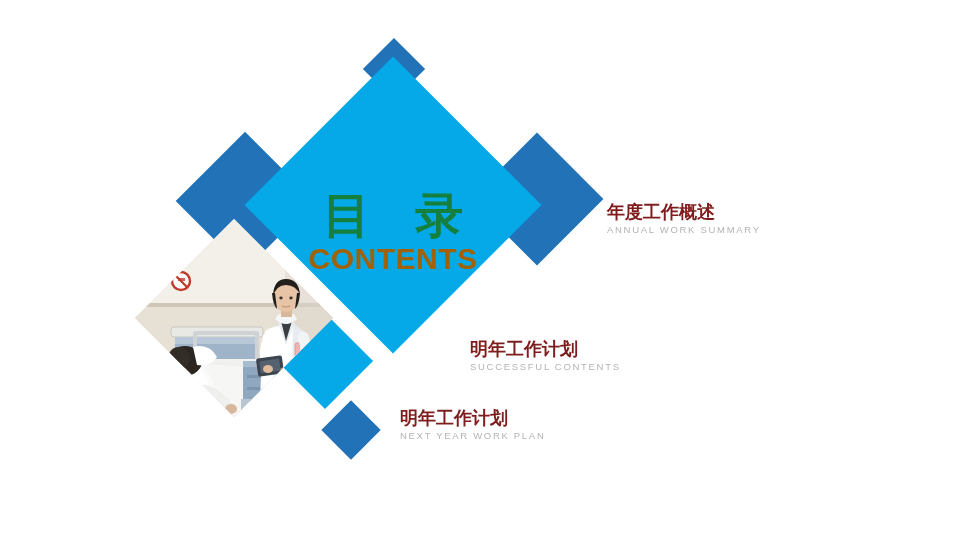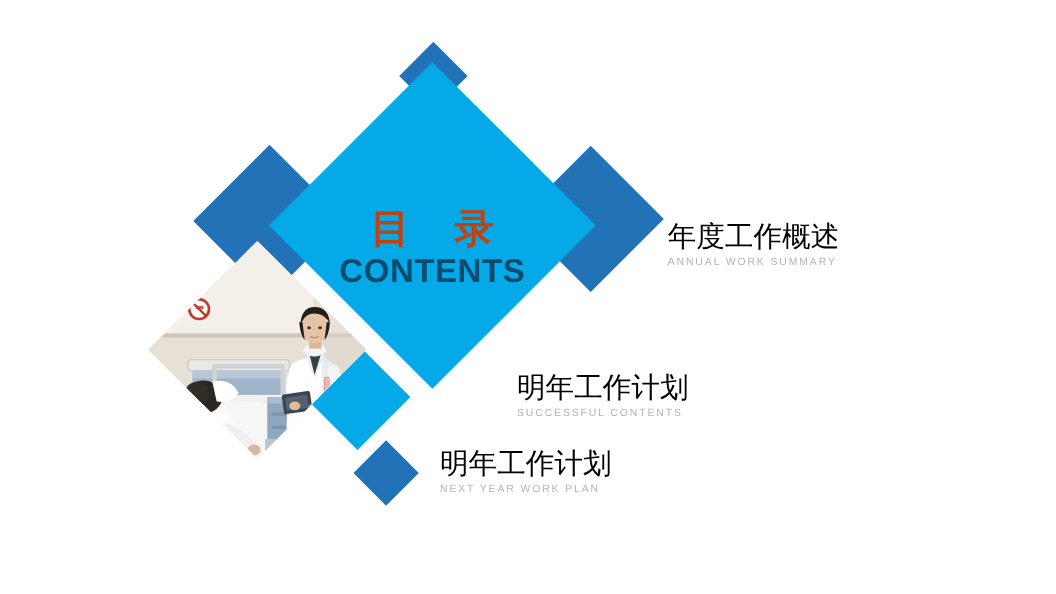--- a/index.html
+++ b/index.html
@@ -110,48 +110,48 @@
   .title-block {
     position: absolute;
     left: 268px;
     top: 190px;
     width: 250px;
     text-align: center;
     z-index: 10;
     pointer-events: none;
   }
   .title-cn {
-    color: #c2410c;
-    font-size: 36px;
+    color: #15803d;
+    font-size: 48px;
     font-weight: bold;
     line-height: 1.05;
     letter-spacing: 14px;
     text-indent: 14px;
     font-family: "DejaVu Sans", sans-serif;
   }
   .title-en {
-    color: #0c4a6e;
+    color: #a16207;
     font-size: 30px;
     font-weight: bold;
     letter-spacing: 0.5px;
     margin-top: 2px;
     font-family: "Liberation Sans", sans-serif;
   }
 
   
   .menu-item {
     position: absolute;
     white-space: nowrap;
   }
   .menu-cn {
-    color: #000000;
-    font-size: 26px;
+    color: #7f1d1d;
+    font-size: 18px;
     line-height: 1.12;
     font-family: "DejaVu Sans", sans-serif;
-    font-weight: normal;
+    font-weight: bold;
   }
   .menu-en {
     color: #b4b4b4;
     font-size: 9.5px;
     letter-spacing: 1.7px;
     line-height: 1.3;
     margin-top: 2px;
     font-family: "Liberation Sans", sans-serif;
   }
   .menu-1 { left: 607px; top: 202px; }

